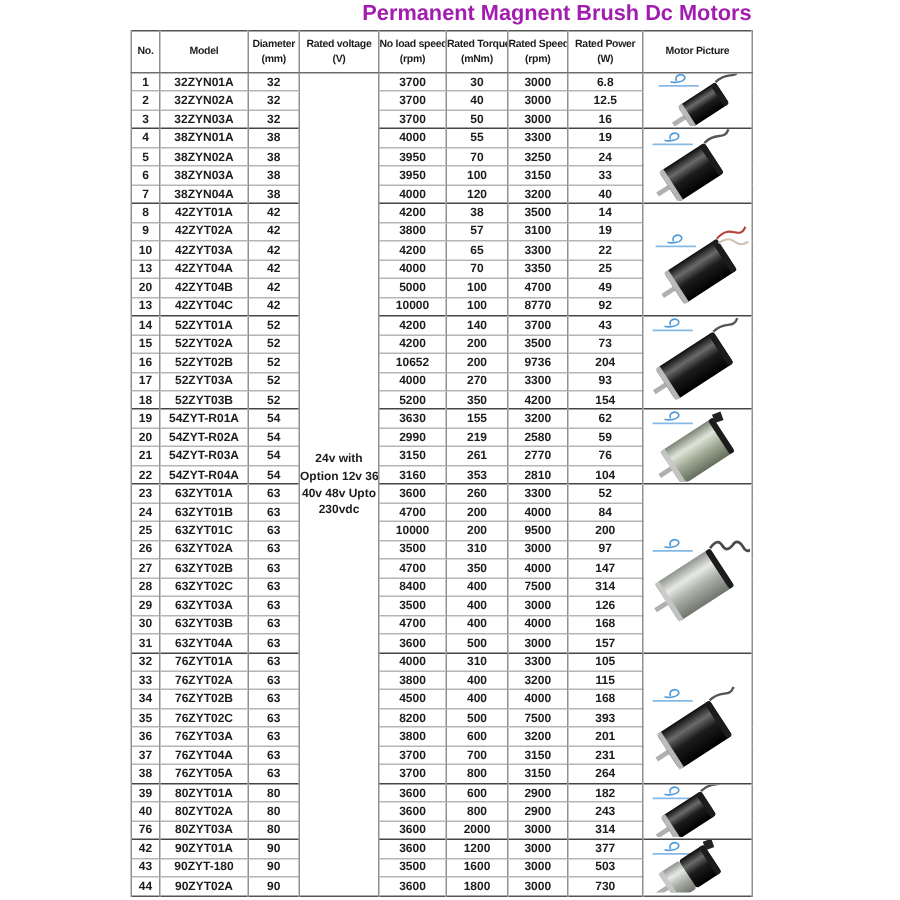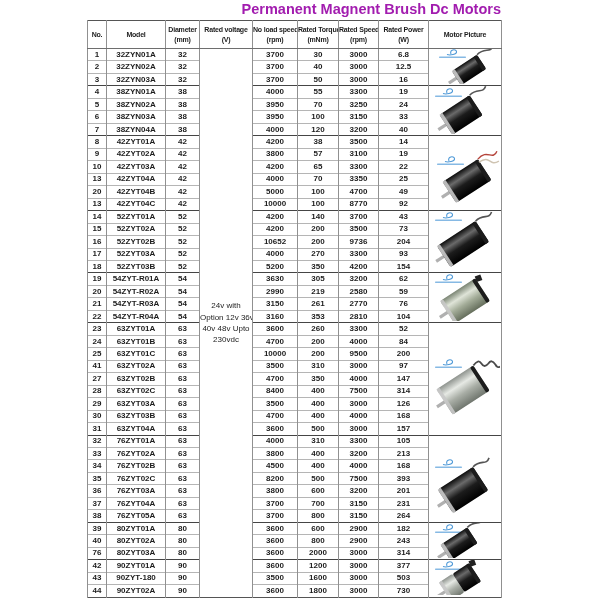--- a/index.html
+++ b/index.html
@@ -9,21 +9,21 @@
   table.motor-table{border-collapse:collapse;table-layout:fixed;width:414px;border:1.6px solid #555555;}
   th,td{padding:0;text-align:center;vertical-align:middle;color:#1c1c1c;
         border-left:1px solid #909090;border-right:1px solid #909090;overflow:hidden;}
   thead th{height:27px;font-size:7px;font-weight:bold;line-height:1.3;letter-spacing:-0.2px;
            border-bottom:1px solid #6e6e6e;background:#ffffff;}
   thead th .hdr-line{white-space:nowrap;}
   tbody tr{height:12.47px;}
   tbody td{font-size:8px;font-weight:bold;line-height:1;white-space:nowrap;
            border-top:1px solid #b5b5b5;}
   tr.group-start td{border-top:1.8px solid #454545;}
-  td.voltage-cell{font-size:8px;font-weight:normal;line-height:1.4;vertical-align:middle;}
+  td.voltage-cell{font-size:8px;font-weight:bold;line-height:1.4;vertical-align:middle;}
   td.picture-cell{vertical-align:top;border-top:1.8px solid #454545;}
   td.picture-cell svg{display:block;}
 </style>
 </head>
 <body>
 
 <svg width="0" height="0" style="position:absolute" aria-hidden="true">
   <defs>
     <linearGradient id="gradBlack" x1="0" y1="0" x2="0" y2="1">
       <stop offset="0" stop-color="#0c0c0c"></stop>
@@ -326,21 +326,21 @@
           <td>5200</td>
           <td>350</td>
           <td>4200</td>
           <td>154</td>
         </tr>
         <tr class="group-start">
           <td>19</td>
           <td>54ZYT-R01A</td>
           <td>54</td>
           <td>3630</td>
-          <td>305</td>
+          <td>155</td>
           <td>3200</td>
           <td>62</td>
           <td rowspan="4" class="picture-cell">
             <svg width="71" height="48" viewBox="0 0 71 48">
               <g transform="translate(6,1)">
                 <path d="M12,5 C10,0.5 17,-0.5 17.5,2.5 C18,5.5 11,6.5 8,5.5" stroke="#4f9ad8" stroke-width="1.1" fill="none"></path>
                 <rect x="0" y="7.6" width="27" height="1.3" rx="0.6" fill="#86b9e4"></rect>
               </g>
               <g transform="rotate(-33 36 28)">
                 <rect x="6" y="26.4" width="10" height="3.2" fill="#b0b0b0"></rect>
@@ -415,21 +415,21 @@
         <tr>
           <td>25</td>
           <td>63ZYT01C</td>
           <td>63</td>
           <td>10000</td>
           <td>200</td>
           <td>9500</td>
           <td>200</td>
         </tr>
         <tr>
-          <td>41</td>
+          <td>26</td>
           <td>63ZYT02A</td>
           <td>63</td>
           <td>3500</td>
           <td>310</td>
           <td>3000</td>
           <td>97</td>
         </tr>
         <tr>
           <td>27</td>
           <td>63ZYT02B</td>
@@ -499,21 +499,21 @@
             </svg>
           </td>
         </tr>
         <tr>
           <td>33</td>
           <td>76ZYT02A</td>
           <td>63</td>
           <td>3800</td>
           <td>400</td>
           <td>3200</td>
-          <td>213</td>
+          <td>115</td>
         </tr>
         <tr>
           <td>34</td>
           <td>76ZYT02B</td>
           <td>63</td>
           <td>4500</td>
           <td>400</td>
           <td>4000</td>
           <td>168</td>
         </tr>

